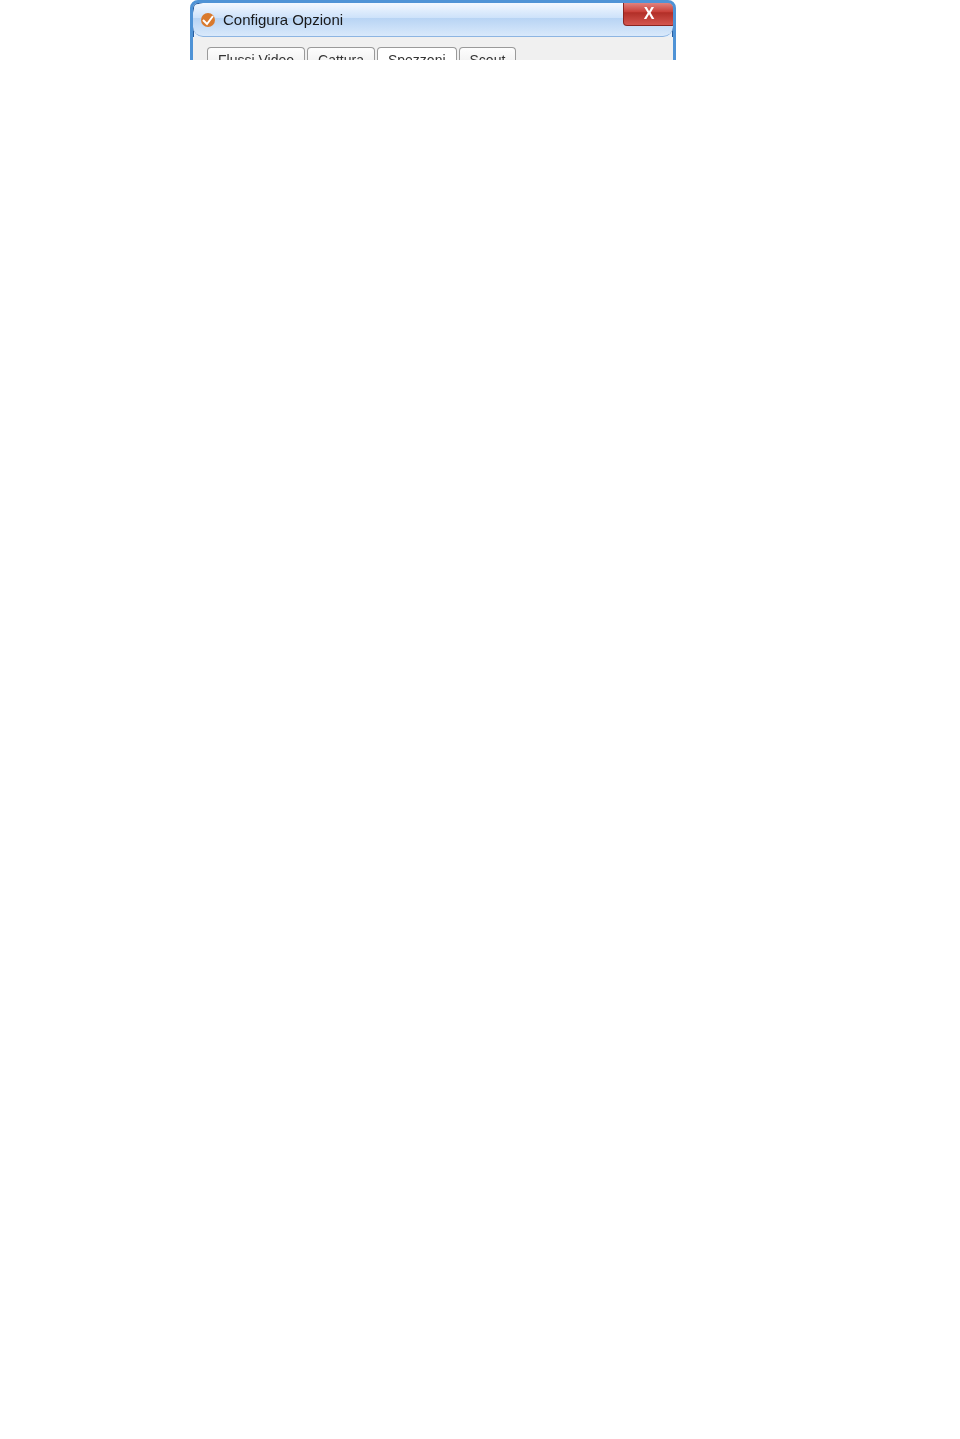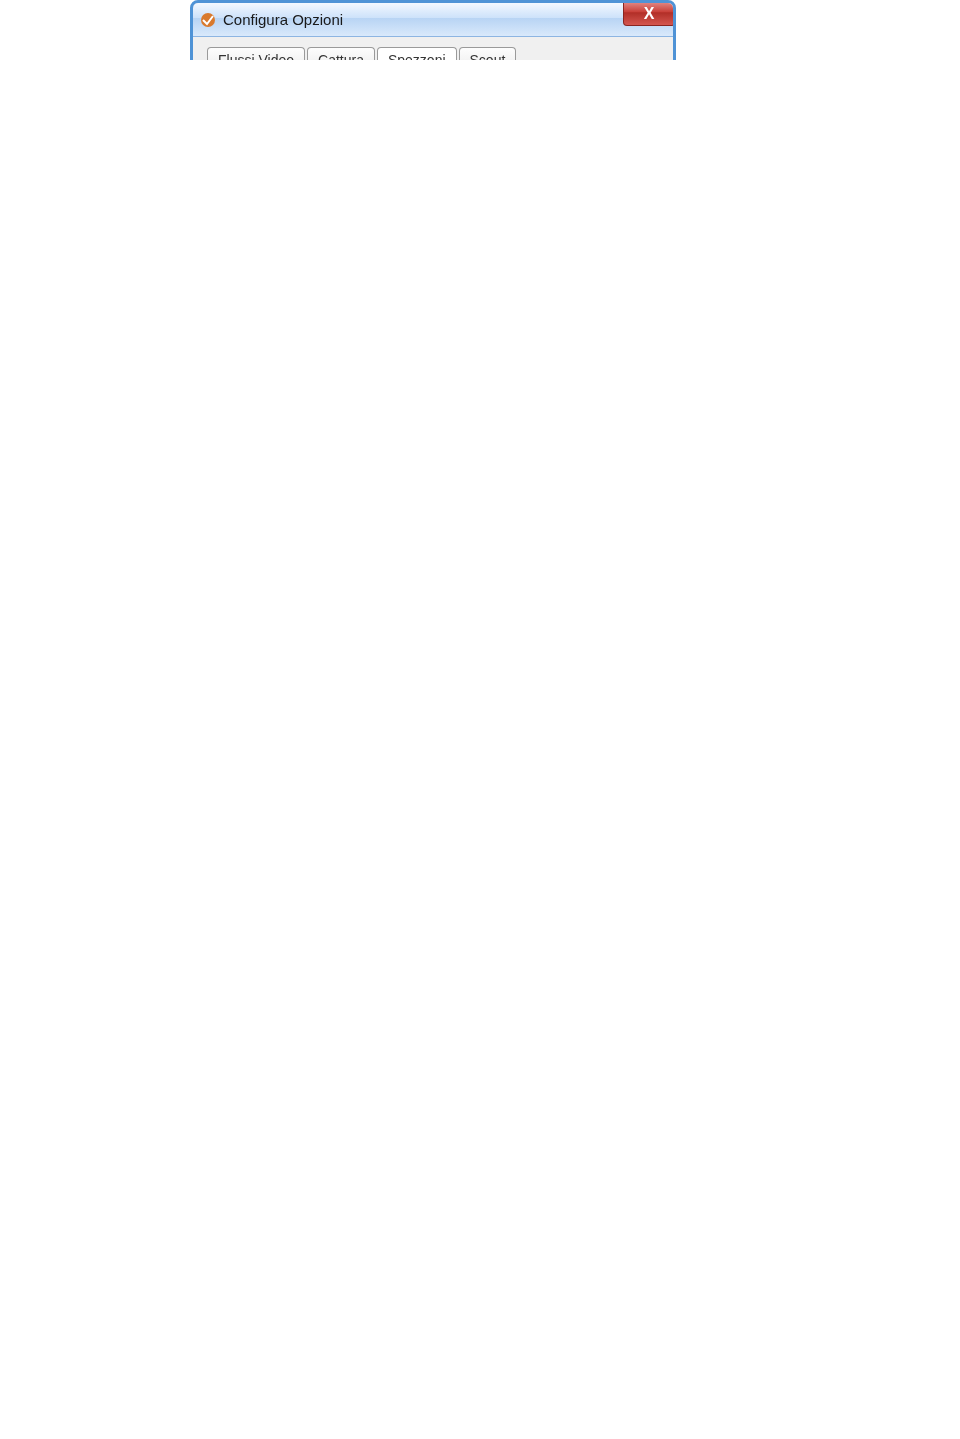--- a/index.html
+++ b/index.html
@@ -32,20 +32,21 @@
     overflow: hidden;
   }
   .titlebar {
     height: 34px;
     background: linear-gradient(#f3f8ff, #cde2fa 45%, #b8d4f4 46%, #d9e9fb);
     display: flex;
     align-items: center;
     padding: 0 6px;
     position: relative;
     border-bottom: 1px solid #8db5e2;
+    border-radius: 10px;
   }
   .titlebar .app-icon {
     width: 18px; height: 18px;
     margin-right: 6px;
     display: inline-block;
   }
   .titlebar .title {
     font-size: 15px;
     color: #1a1a1a;
     flex: 1;

